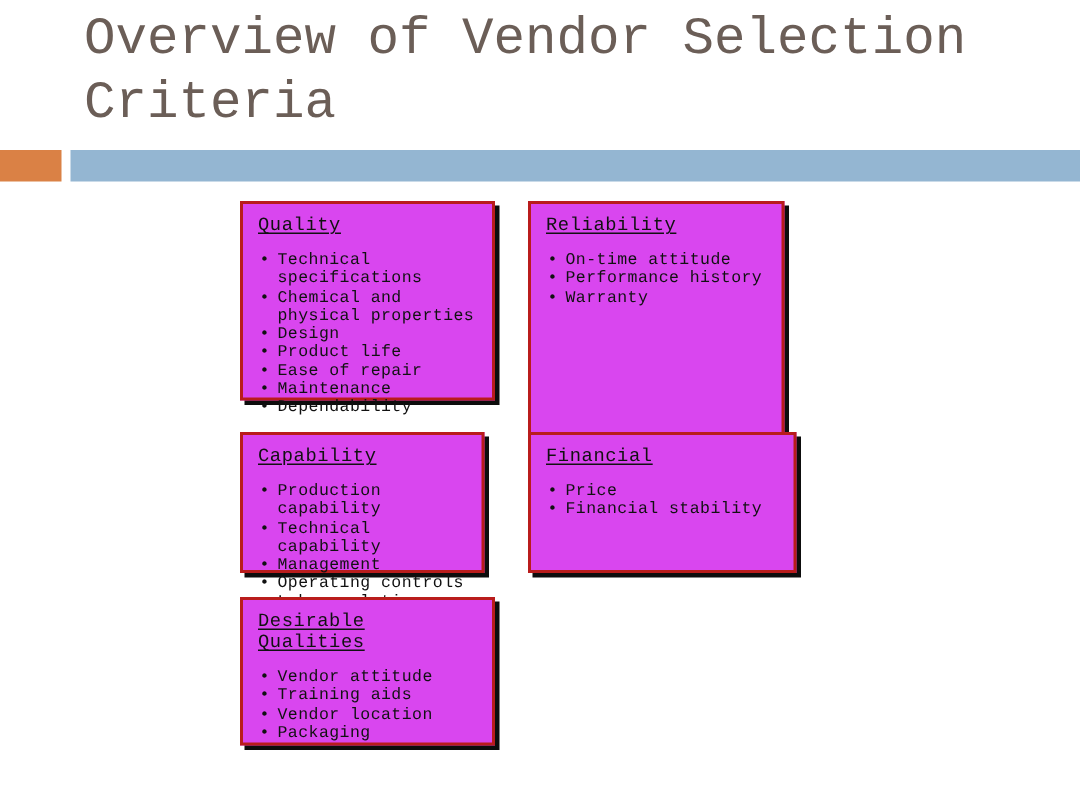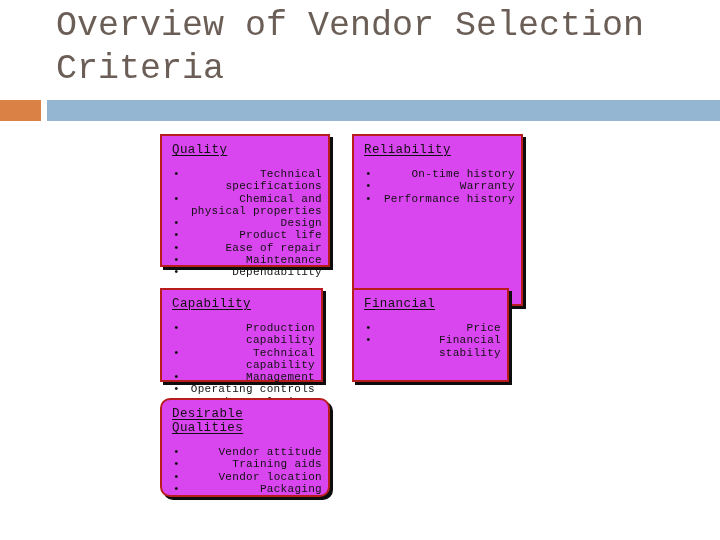--- a/index.html
+++ b/index.html
@@ -59,37 +59,36 @@
     text-underline-offset: 2px;
     color: #111111;
   }
   .box-list {
     list-style: none;
     margin: 11px 0 0 0;
     padding: 0;
     font-size: 11px;
     line-height: 12.3px;
     letter-spacing: 0.3px;
-    text-align: right;
   }
   .box-list li {
     position: relative;
     padding-left: 13px;
   }
   .box-list li::before {
     content: "\2022";
     position: absolute;
     left: 1px;
     top: 0;
   }
   .box-quality     { left: 160px; top: 134px; width: 170px; height: 133px; }
   .box-reliability { left: 352px; top: 134px; width: 171px; height: 172px; }
   .box-capability  { left: 160px; top: 288px; width: 163px; height:  94px; }
-  .box-financial   { left: 352px; top: 288px; width: 157px; height:  94px; }
-  .box-desirable   { left: 160px; top: 398px; width: 170px; height:  99px; border-radius: 10px; }
+  .box-financial   { left: 352px; top: 288px; width: 179px; height:  94px; }
+  .box-desirable   { left: 160px; top: 398px; width: 170px; height:  99px; }
 </style>
 </head>
 <body>
 
 <div class="slide">
 
   <h1 class="title">Overview of Vendor Selection Criteria</h1>
 
   <div class="bar-orange"></div>
   <div class="bar-blue"></div>
@@ -103,23 +102,23 @@
       <li>Product life</li>
       <li>Ease of repair</li>
       <li>Maintenance</li>
       <li>Dependability</li>
     </ul>
   </div>
 
   <div class="box box-reliability">
     <div class="box-title">Reliability</div>
     <ul class="box-list">
-      <li>On-time history</li>
+      <li>On-time attitude</li>
+      <li>Performance history</li>
       <li>Warranty</li>
-      <li>Performance history</li>
     </ul>
   </div>
 
   <div class="box box-capability">
     <div class="box-title">Capability</div>
     <ul class="box-list">
       <li>Production capability</li>
       <li>Technical capability</li>
       <li>Management</li>
       <li>Operating controls</li>

